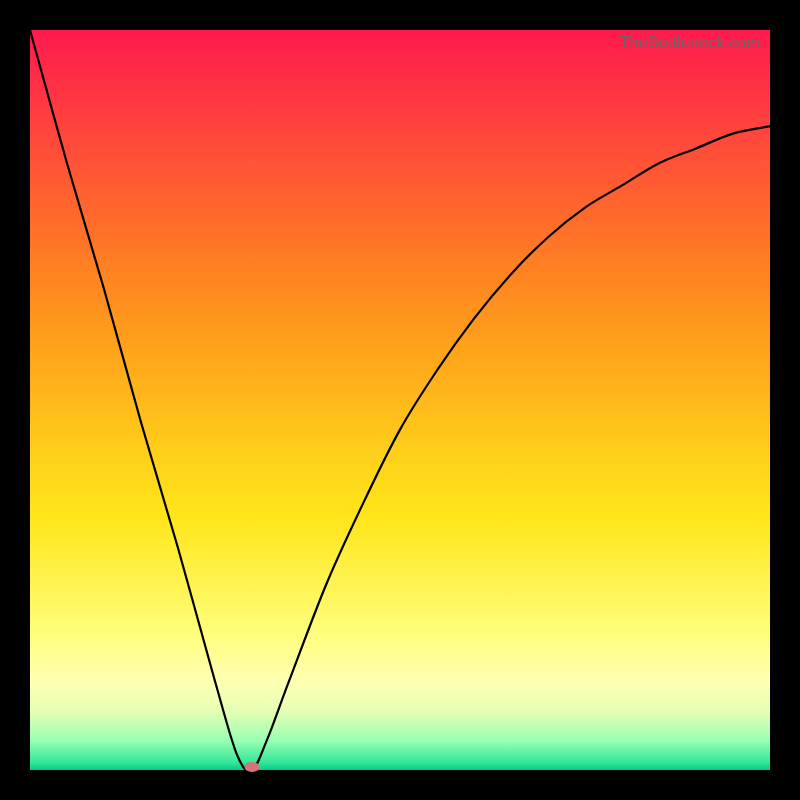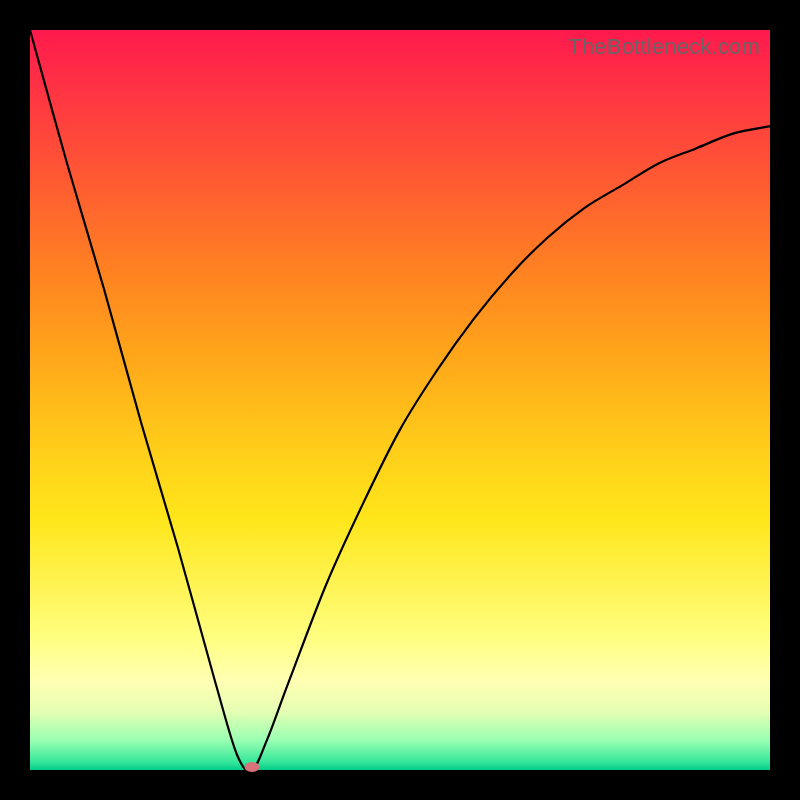--- a/index.html
+++ b/index.html
@@ -40,21 +40,21 @@
       #99ffb3 96%,
       #33e699 99%,
       #00cc88 100%
     );
   }
   .watermark {
     position: absolute;
     top: 4px;
     right: 10px;
     color: #666;
-    font-size: 22px;
+    font-size: 16px;
     font-weight: 500;
     letter-spacing: 0.2px;
     user-select: none;
   }
   svg.curve {
     position: absolute;
     left: 0;
     top: 0;
     width: 740px;
     height: 740px;

